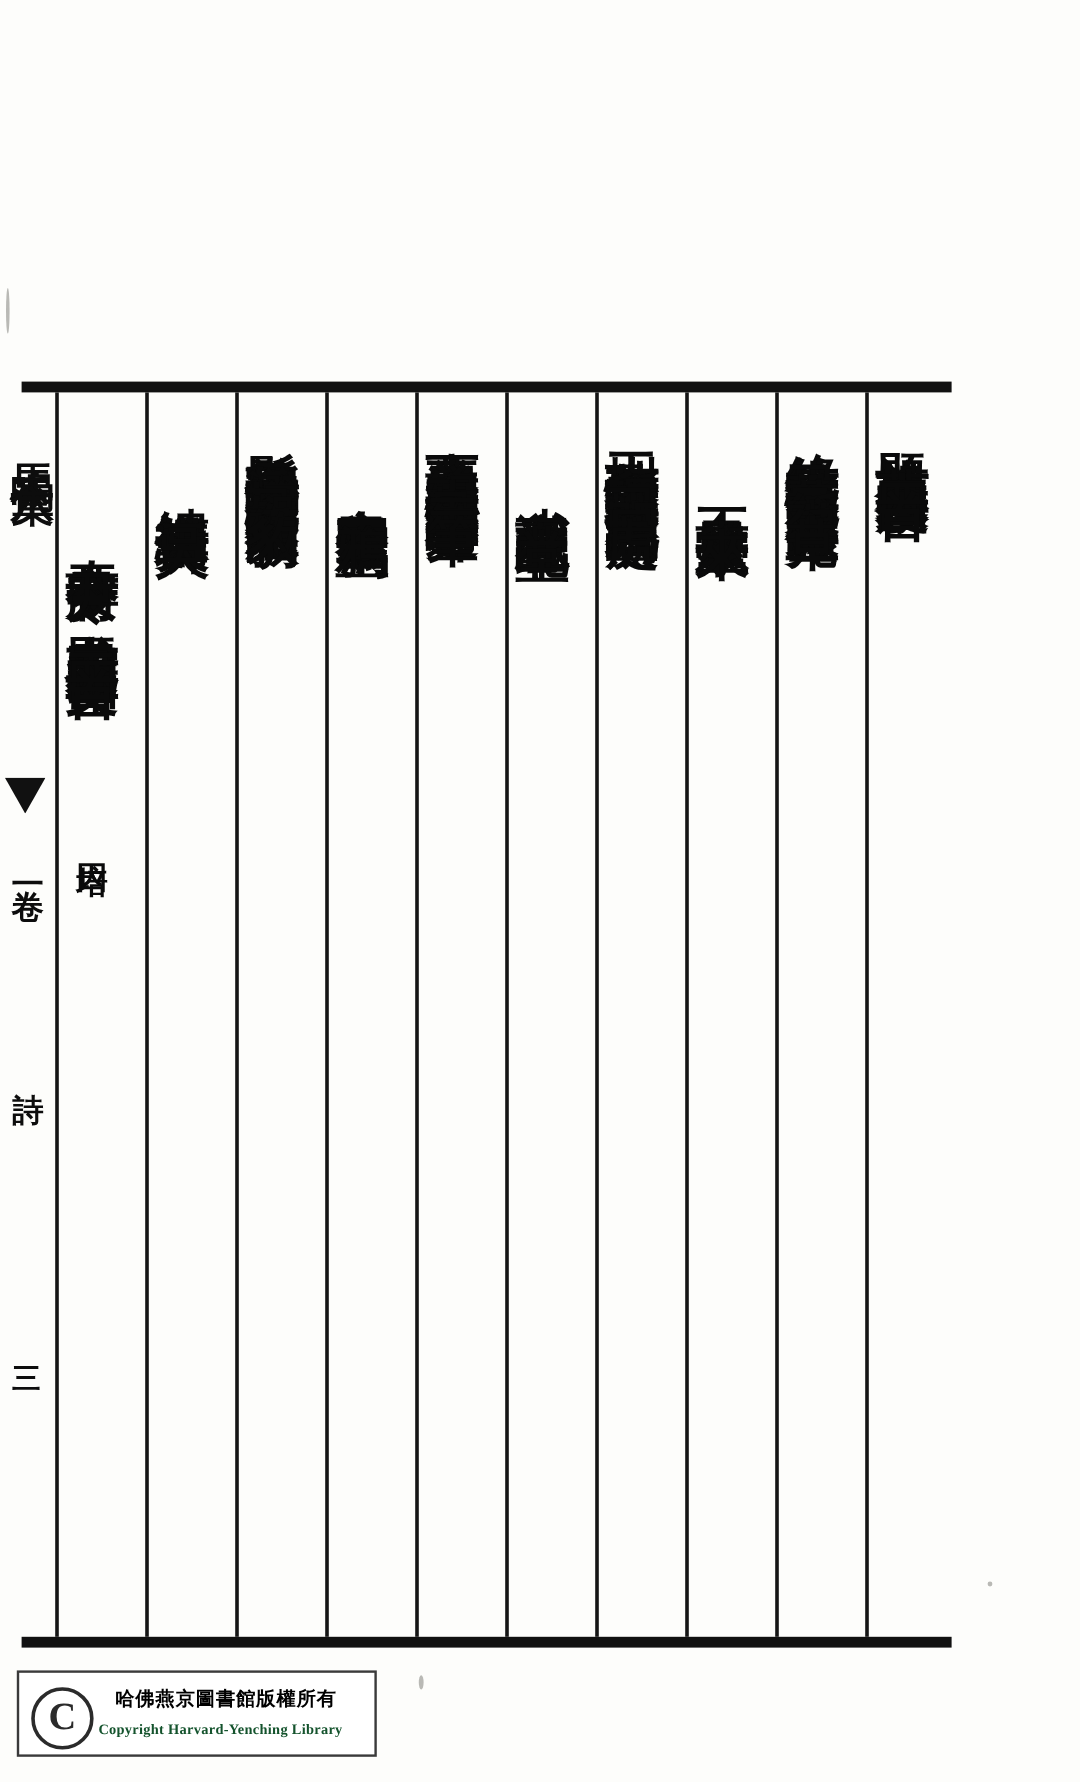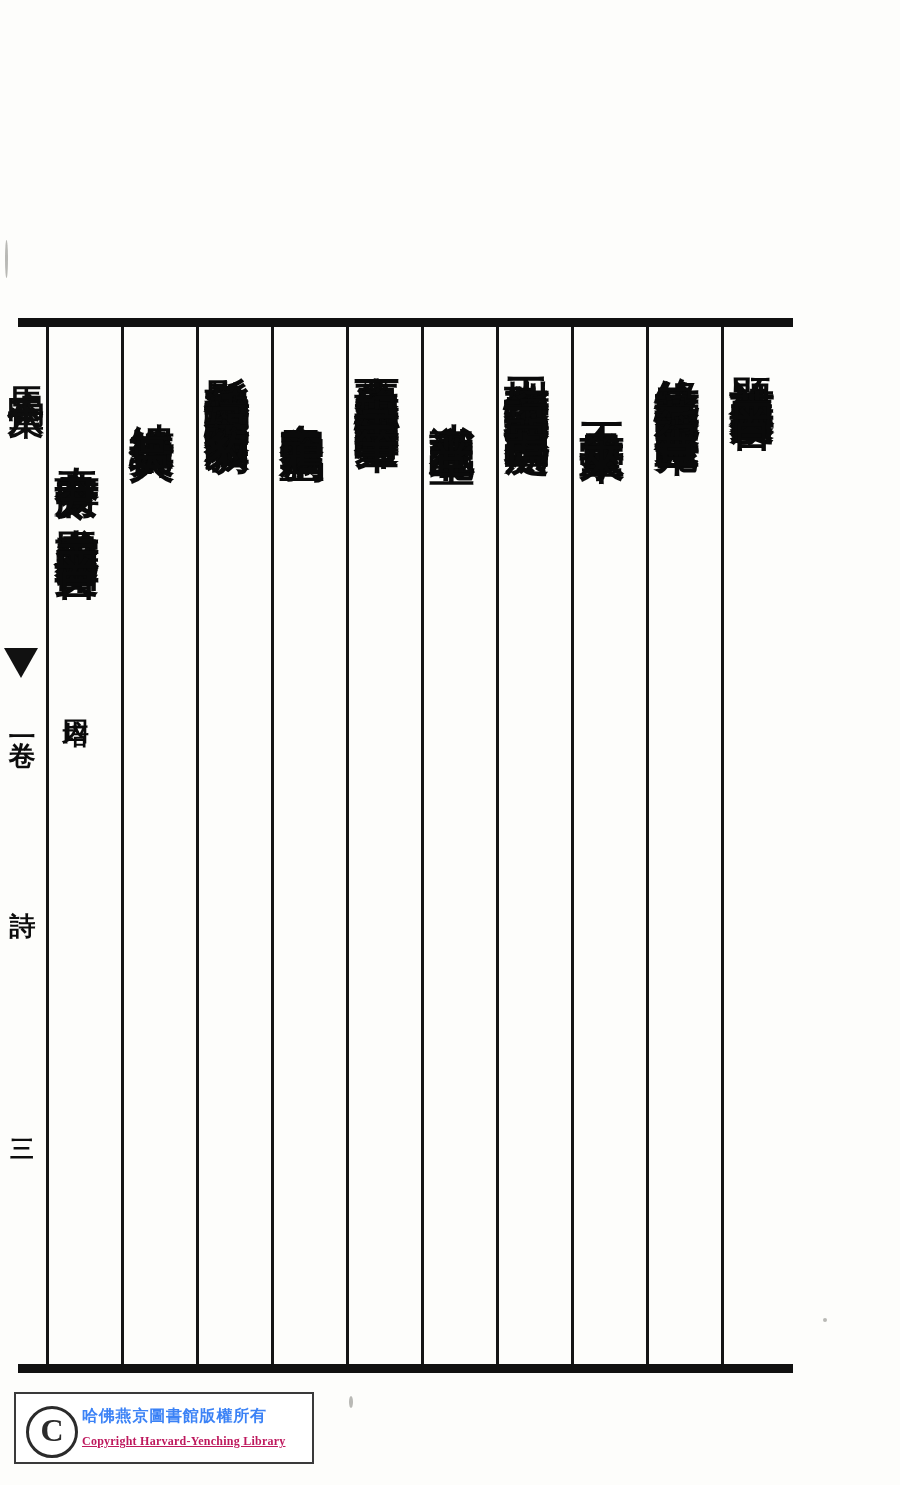--- a/index.html
+++ b/index.html
@@ -129,38 +129,37 @@
     border-radius: 50%;
     font-family: "Liberation Serif", serif;
     font-size: 32px;
     font-weight: 700;
     color: #2b2b2b;
     text-align: center;
     line-height: 42px;
   }
   #stamp-cn {
     position: absolute;
-    left: 66px; top: 12px;
+    left: 80px; top: 12px;
     font-family: "DejaVu Serif", serif;
     font-size: 16px;
     font-weight: 700;
-    color: #3b82f6;
+    color: #000000;
     letter-spacing: 0.05em;
     white-space: nowrap;
   }
   #stamp-en {
     position: absolute;
     left: 66px; top: 40px;
     font-family: "Liberation Serif", serif;
     font-size: 12px;
     font-weight: 700;
-    color: #be185d;
+    color: #14532d;
     letter-spacing: 0.02em;
     white-space: nowrap;
-    text-decoration: underline;
   }
 
   
   .dust { position: absolute; background: #b9b9b5; }
 </style>
 </head>
 <body>
 
 <div id="scan">
 

